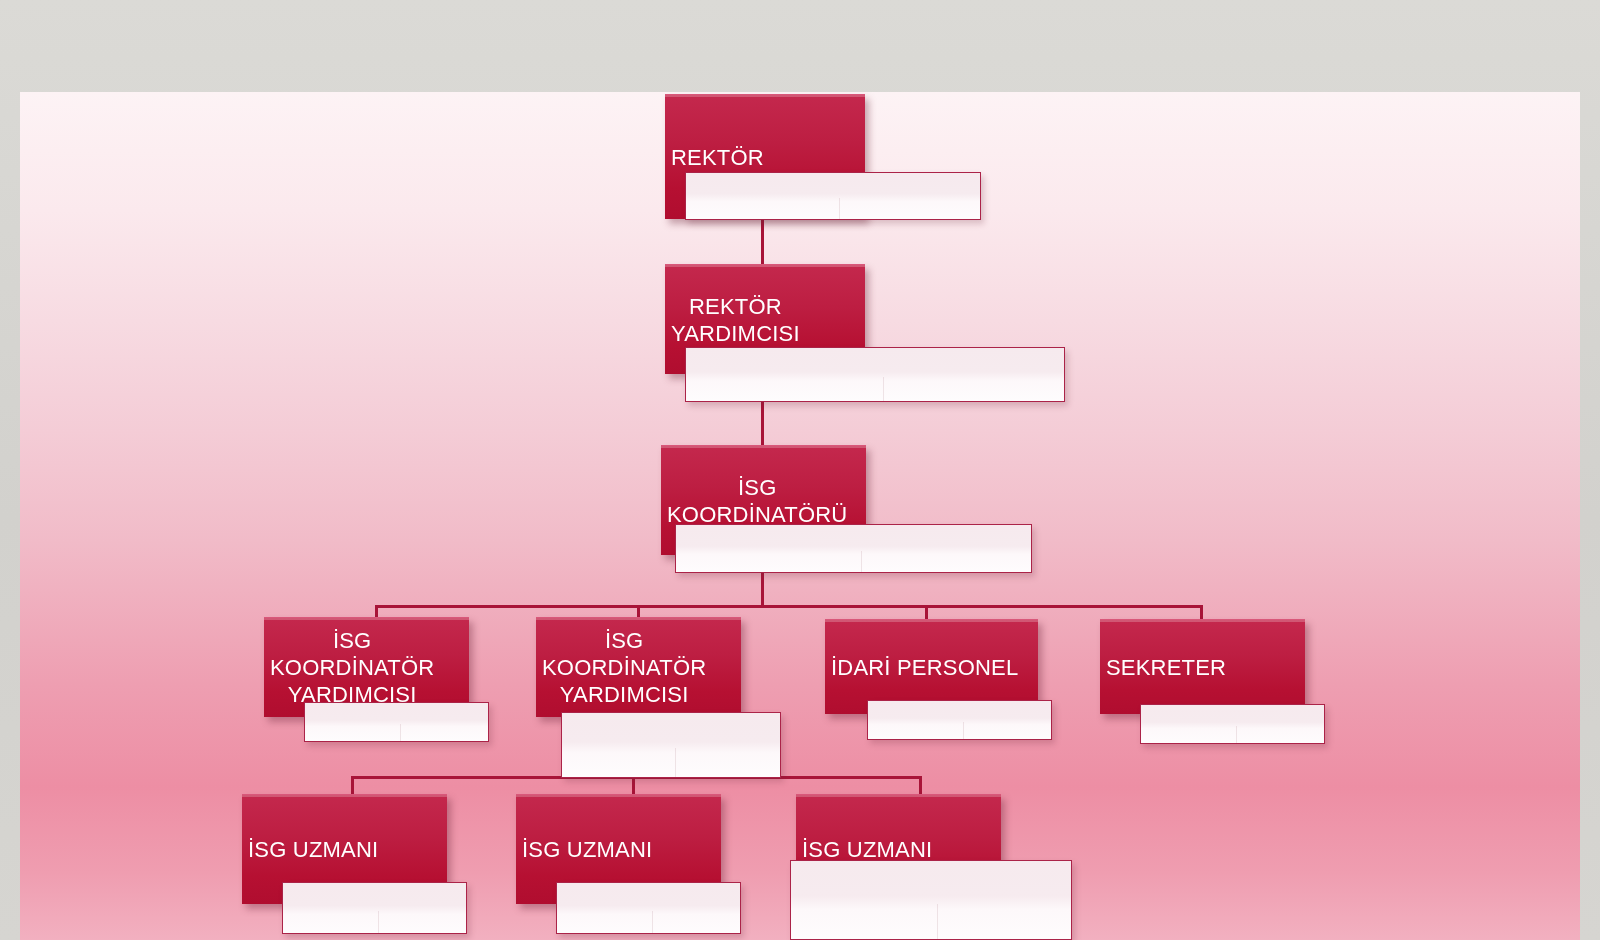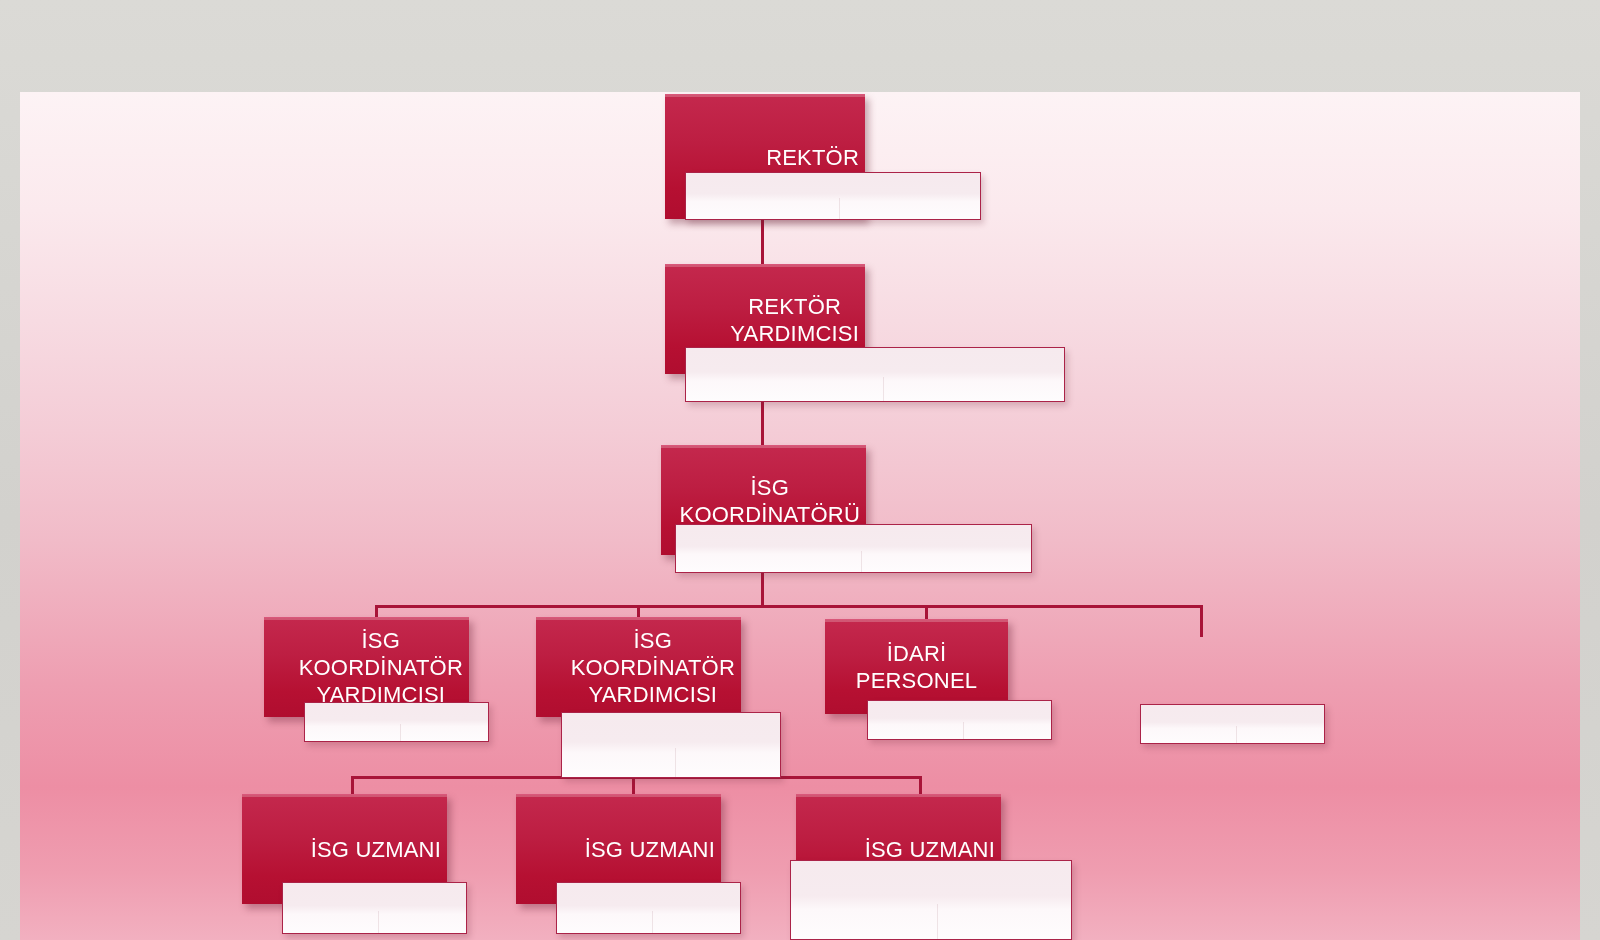--- a/index.html
+++ b/index.html
@@ -67,21 +67,21 @@
 
   
   .node {
     position: absolute;
     background: linear-gradient(180deg, #c4284d 0%, #bd1e42 38%, #b61032 75%, #b00d2f 100%);
     border-top: 1px solid #d9577a;
     box-sizing: border-box;
     box-shadow: 4px 5px 7px rgba(100, 30, 50, 0.35);
     display: flex;
     align-items: center;
-    justify-content: flex-end;
+    justify-content: flex-start;
     text-align: center;
     color: #ffffff;
     font-size: 22px;
     line-height: 27px;
     letter-spacing: 0.2px;
     z-index: 3;
   }
   .node .label { display: block; padding: 0 6px; }
 
   
@@ -180,27 +180,30 @@
       <span class="label">
         <span>İSG</span><br>
         <span>KOORDİNATÖR</span><br>
         <span>YARDIMCISI</span>
       </span>
     </div>
     <div class="plate" style="left:541px; top:620px; width:220px; height:66px;">
       <span></span>
     </div>
 
-    <div class="node" style="left:805px; top:527px; width:183px; height:95px;">
+    <div class="node" style="left:805px; top:527px; width:213px; height:95px;">
       <span class="label">İDARİ PERSONEL</span>
     </div>
     <div class="plate" style="left:847px; top:608px; width:185px; height:40px;">
       <span></span>
     </div>
 
+    <div class="node" style="left:1080px; top:527px; width:205px; height:95px;">
+      <span class="label">SEKRETER</span>
+    </div>
     <div class="plate" style="left:1120px; top:612px; width:185px; height:40px;">
       <span></span>
     </div>
 
     <div class="node" style="left:222px; top:702px; width:205px; height:110px;">
       <span class="label">İSG UZMANI</span>
     </div>
     <div class="plate" style="left:262px; top:790px; width:185px; height:52px;">
       <span></span>
     </div>

